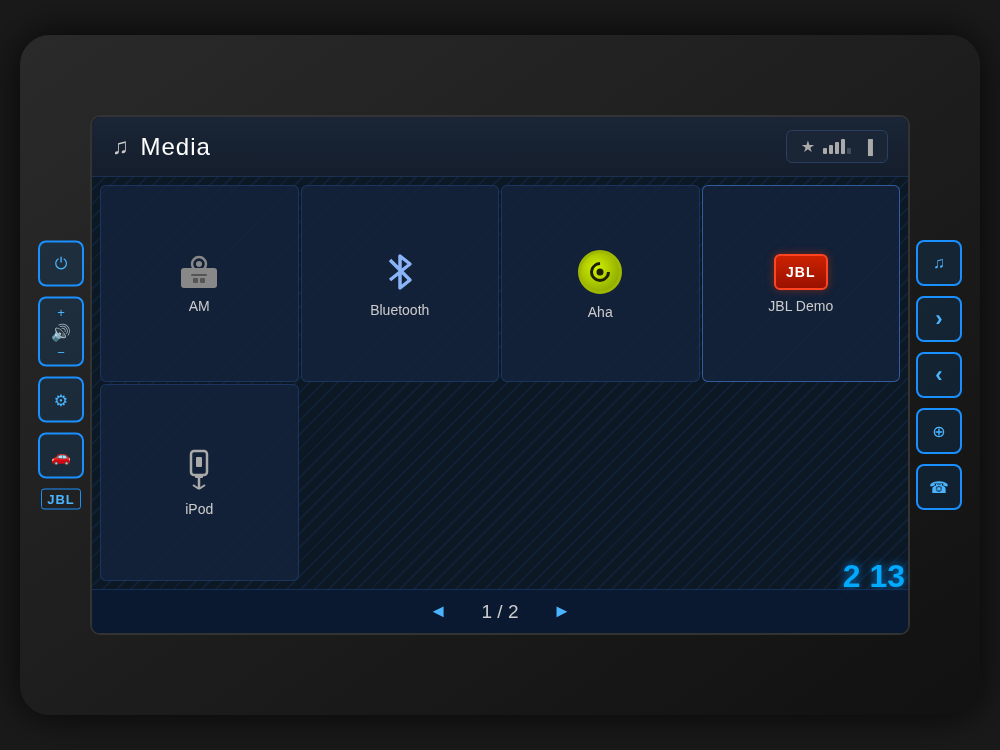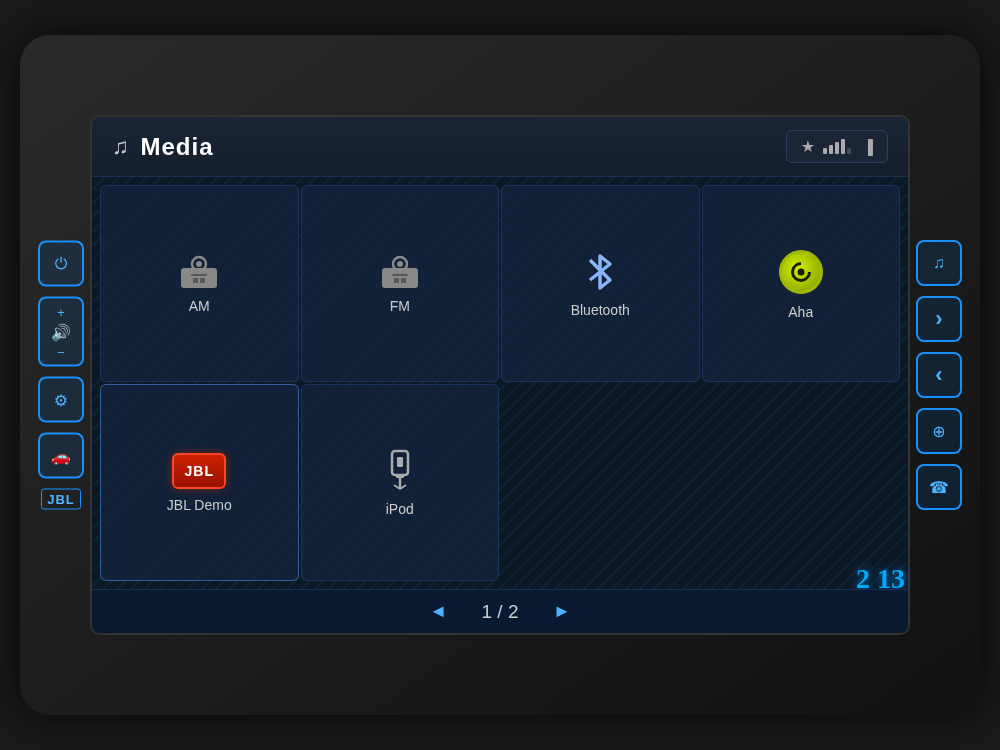--- a/index.html
+++ b/index.html
@@ -121,21 +121,21 @@
     }
 
     .music-icon {
       color: #ccc;
       font-size: 22px;
     }
 
     .media-title {
       color: #fff;
       font-size: 24px;
-      font-weight: 700;
+      font-weight: 400;
       letter-spacing: 1px;
     }
 
     .header-right {
       background: #1a2535;
       border: 1px solid #2a4060;
       border-radius: 6px;
       padding: 6px 14px;
       display: flex;
       align-items: center;
@@ -263,23 +263,23 @@
       min-width: 50px;
       text-align: center;
     }
 
     
     .clock-display {
       position: absolute;
       right: 75px;
       bottom: 120px;
       color: #00aaff;
-      font-size: 28px;
+      font-size: 32px;
       font-weight: bold;
-      font-family: Liberation Serif, serif;
+      font-family: Liberation Sans, sans-serif;
       text-shadow: 0 0 10px rgba(0,150,255,0.8);
     }
   </style>
 </head>
 <body>
 
 <div class="car-surround">
 
   <div class="side-buttons-left">
     <div class="side-btn">⏻</div>
@@ -321,31 +321,20 @@
             <rect x="4" y="14" width="36" height="20" rx="3" fill="#888"></rect>
             <circle cx="22" cy="10" r="7" fill="none" stroke="#888" stroke-width="2.5"></circle>
             <circle cx="22" cy="10" r="3" fill="#888"></circle>
             <rect x="14" y="20" width="16" height="2" rx="1" fill="#555"></rect>
             <rect x="16" y="24" width="5" height="5" rx="1" fill="#555"></rect>
             <rect x="23" y="24" width="5" height="5" rx="1" fill="#555"></rect>
           </svg>
           <span class="item-label">AM</span>
         </div>
 
-        <div class="media-item">
-          <svg class="radio-icon" viewBox="0 0 44 36">
-            <rect x="4" y="14" width="36" height="20" rx="3" fill="#888"></rect>
-            <circle cx="22" cy="10" r="7" fill="none" stroke="#888" stroke-width="2.5"></circle>
-            <circle cx="22" cy="10" r="3" fill="#888"></circle>
-            <rect x="14" y="20" width="16" height="2" rx="1" fill="#555"></rect>
-            <rect x="16" y="24" width="5" height="5" rx="1" fill="#555"></rect>
-            <rect x="23" y="24" width="5" height="5" rx="1" fill="#555"></rect>
-          </svg>
-          <span class="item-label">FM</span>
-        </div>
 
 
 
         <div class="media-item">
           <svg width="40" height="44" viewBox="0 0 40 44">
             <polyline points="10,10 30,30 20,38 20,6 30,14 10,30" fill="none" stroke="#8ab4f8" stroke-width="3.5" stroke-linejoin="round"></polyline>
           </svg>
           <span class="item-label">Bluetooth</span>
         </div>
 

